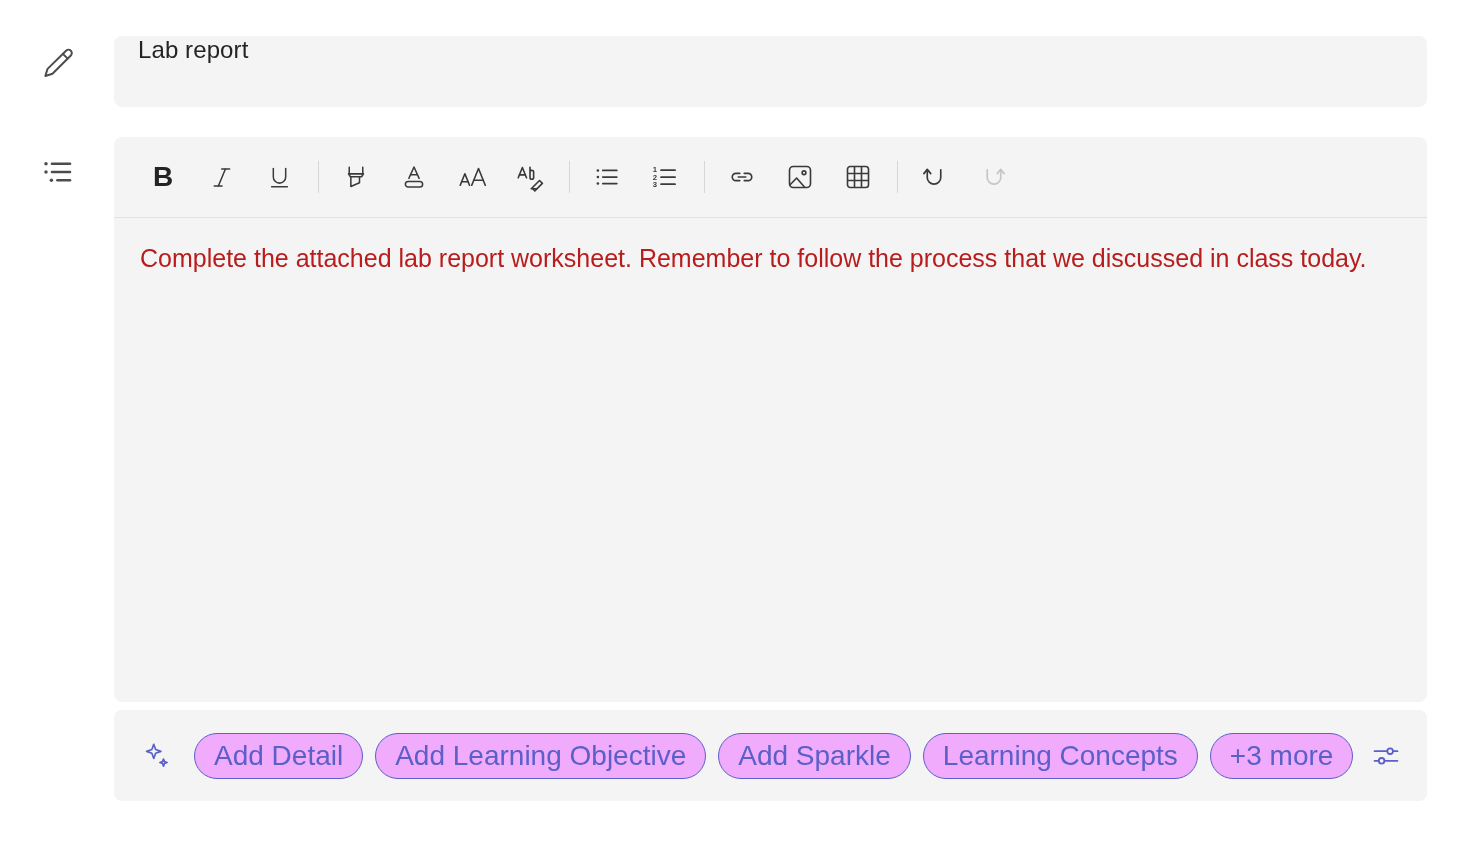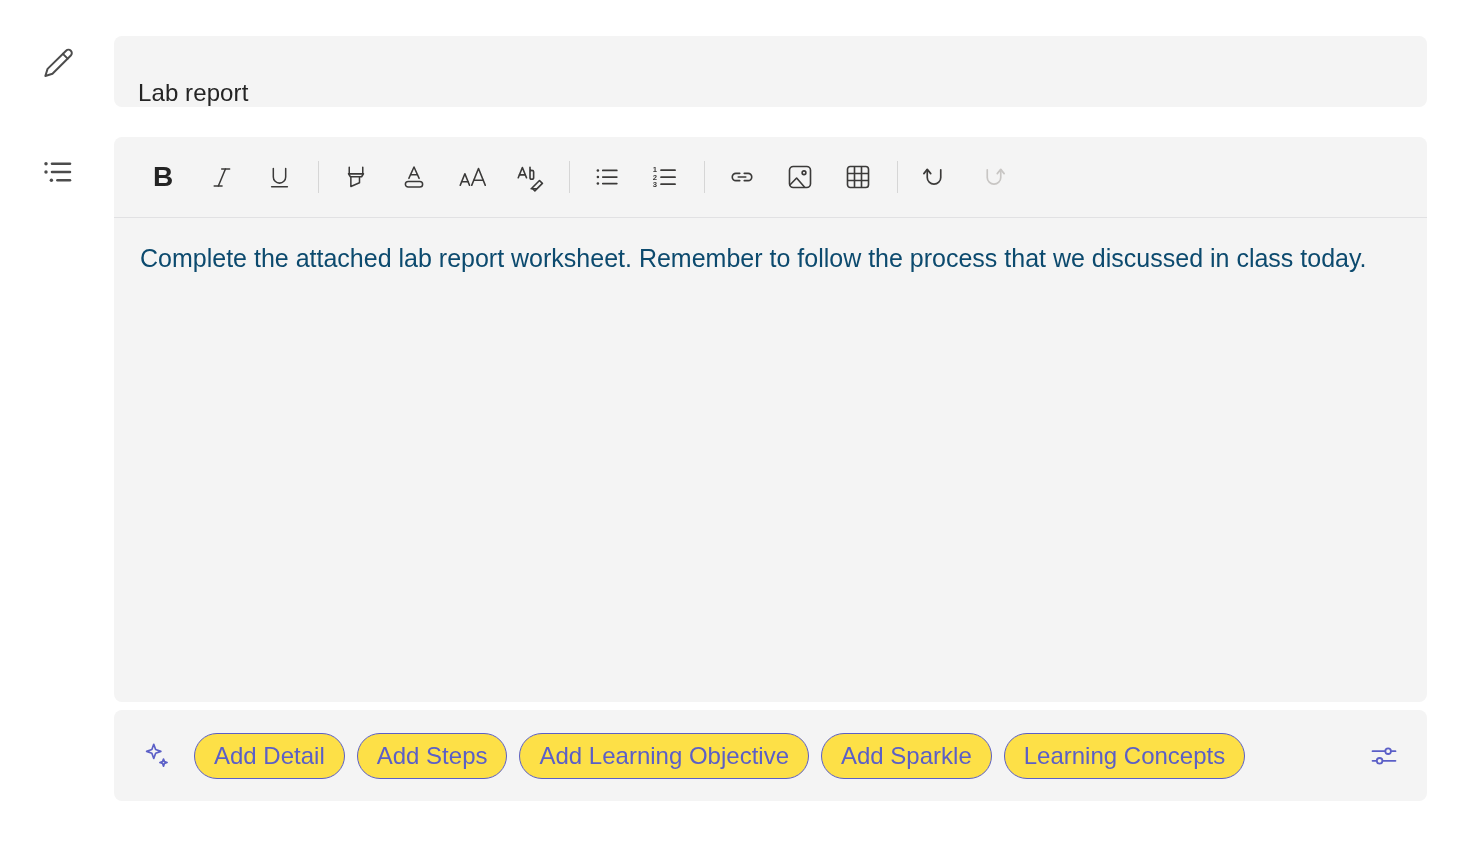--- a/index.html
+++ b/index.html
@@ -34,21 +34,21 @@
   .rail-icon.first { margin-bottom: 52px; }
 
   
   .title-field {
     position: absolute;
     left: 114px; top: 36px;
     width: 1313px; height: 71px;
     background: #f4f4f4;
     border-radius: 8px;
     display: flex;
-    align-items: flex-end;
+    align-items: flex-start;
     padding: 0 24px;
   }
   .title-text {
     font-size: 24px;
     color: #242424;
     font-weight: 400;
     letter-spacing: 0.1px;
   }
 
   
@@ -88,21 +88,21 @@
     margin: 0 14px 0 4px;
   }
 
   .body-area {
     padding: 20px 26px 0 26px;
     height: calc(100% - 82px);
   }
   .body-text {
     font-size: 25px;
     line-height: 40px;
-    color: #0c4a6e;
+    color: #b91c1c;
     max-width: 1230px;
     white-space: pre-wrap;
   }
 
   
   .suggest-bar {
     position: absolute;
     left: 114px; top: 710px;
     width: 1313px; height: 91px;
     background: #f4f4f4;
@@ -115,23 +115,23 @@
     width: 34px; height: 34px;
     display: flex; align-items: center; justify-content: center;
     color: #5b5fc7;
     margin-right: 20px;
     flex: 0 0 auto;
   }
   .pill {
     height: 46px;
     border: 1.6px solid #5b5fc7;
     border-radius: 24px;
-    background: #fde047;
+    background: #f0abfc;
     color: #5b5fc7;
-    font-size: 24px;
+    font-size: 28px;
     font-family: "Liberation Sans", sans-serif;
     display: flex; align-items: center; justify-content: center;
     padding: 0 19px;
     margin-right: 12px;
     white-space: nowrap;
     cursor: pointer;
   }
   .spacer { flex: 1 1 auto; }
   .settings-icon {
     width: 42px; height: 42px;
@@ -308,24 +308,24 @@
   <div class="suggest-bar">
 
     <div class="sparkle">
       <svg width="30" height="30" viewBox="0 0 24 24" fill="none" stroke="currentColor" stroke-width="1.35" stroke-linejoin="round">
         <path d="M9.4 2.6l1.5 4.2 4.2 1.5-4.2 1.5-1.5 4.2-1.5-4.2-4.2-1.5 4.2-1.5z"></path>
         <path d="M17.2 14.4l.75 2.1 2.1.75-2.1.75-.75 2.1-.75-2.1-2.1-.75 2.1-.75z"></path>
       </svg>
     </div>
 
     <div class="pill">Add Detail</div>
-    <div class="pill">Add Steps</div>
     <div class="pill">Add Learning Objective</div>
     <div class="pill">Add Sparkle</div>
     <div class="pill">Learning Concepts</div>
+    <div class="pill">+3 more</div>
 
     <div class="spacer"></div>
 
     <div class="settings-icon">
       <svg width="32" height="32" viewBox="0 0 24 24" fill="none" stroke="currentColor" stroke-width="1.35" stroke-linecap="round">
         <line x1="3.4" y1="8.4" x2="12.6" y2="8.4"></line>
         <circle cx="15.1" cy="8.4" r="2.1"></circle>
         <line x1="17.8" y1="8.4" x2="20.6" y2="8.4"></line>
         <line x1="3.4" y1="15.6" x2="6.2" y2="15.6"></line>
         <circle cx="8.7" cy="15.6" r="2.1"></circle>

